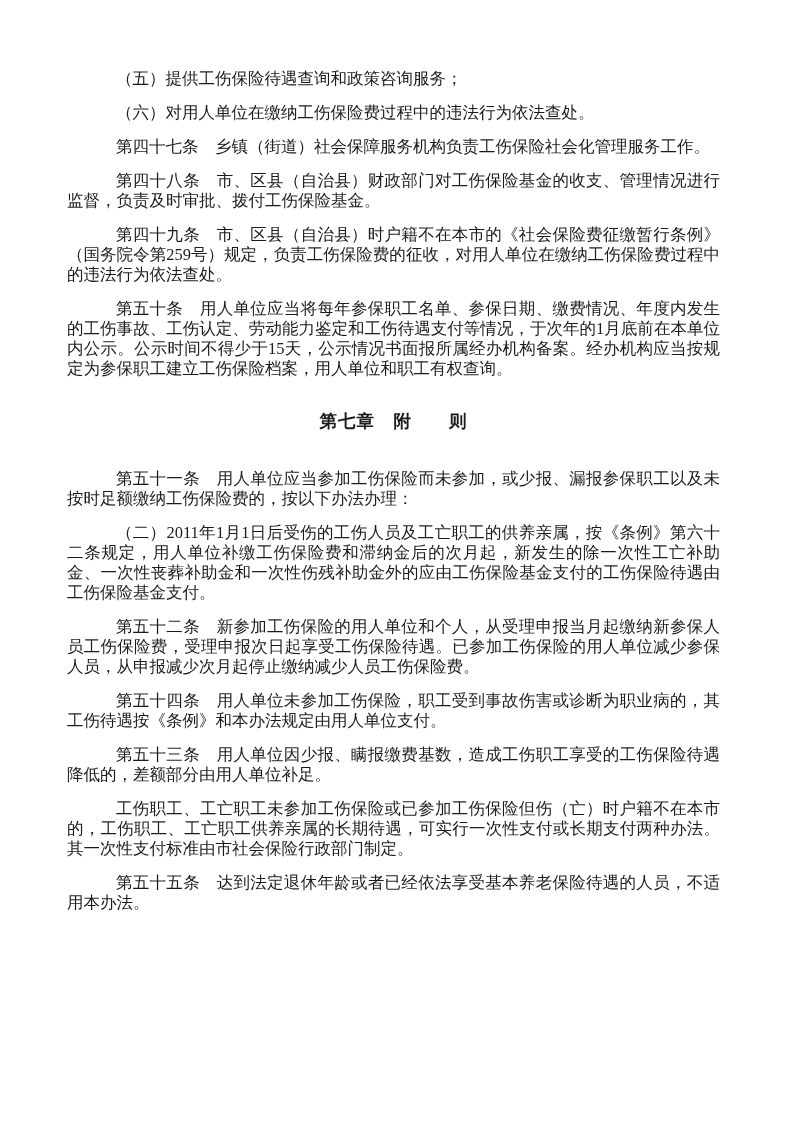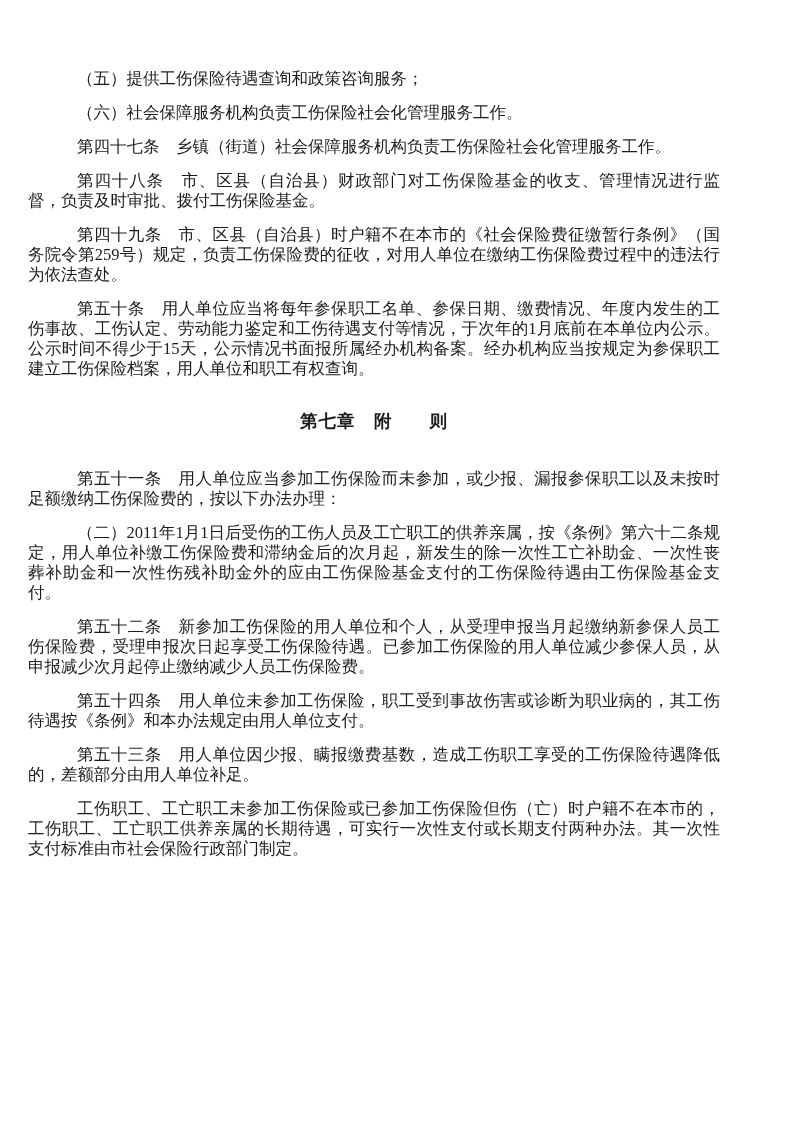--- a/index.html
+++ b/index.html
@@ -7,21 +7,21 @@
     padding: 0;
     background: #ffffff;
   }
   .page {
     position: relative;
     width: 793px;
     height: 1122px;
     background: #ffffff;
     overflow: hidden;
     box-sizing: border-box;
-    padding: 69px 73px 0 28px;
+    padding: 69px 73px 0 67px;
     font-family: "Liberation Serif", "DejaVu Serif", serif;
     color: #1b1b1b;
   }
   .body-text p.para {
     margin: 0 0 14px 0;
     font-size: 16.5px;
     line-height: 20px;
     text-align: justify;
     text-indent: 49px;
     word-break: break-all;
@@ -36,29 +36,30 @@
     letter-spacing: 1px;
   }
 </style>
 </head>
 <body>
 
 <div class="page">
   <div class="body-text">
 
     <p class="para">（五）提供工伤保险待遇查询和政策咨询服务；</p>
-    <p class="para">（六）社会保障服务机构负责工伤保险社会化管理服务工作。</p>
+    <p class="para">（六）对用人单位在缴纳工伤保险费过程中的违法行为依法查处。</p>
     <p class="para">第四十七条　乡镇（街道）社会保障服务机构负责工伤保险社会化管理服务工作。</p>
     <p class="para">第四十八条　市、区县（自治县）财政部门对工伤保险基金的收支、管理情况进行监督，负责及时审批、拨付工伤保险基金。</p>
     <p class="para">第四十九条　市、区县（自治县）时户籍不在本市的《社会保险费征缴暂行条例》（国务院令第259号）规定，负责工伤保险费的征收，对用人单位在缴纳工伤保险费过程中的违法行为依法查处。</p>
     <p class="para">第五十条　用人单位应当将每年参保职工名单、参保日期、缴费情况、年度内发生的工伤事故、工伤认定、劳动能力鉴定和工伤待遇支付等情况，于次年的1月底前在本单位内公示。公示时间不得少于15天，公示情况书面报所属经办机构备案。经办机构应当按规定为参保职工建立工伤保险档案，用人单位和职工有权查询。</p>
 
     <h2 class="chapter-heading">第七章　附　　则</h2>
 
     <p class="para">第五十一条　用人单位应当参加工伤保险而未参加，或少报、漏报参保职工以及未按时足额缴纳工伤保险费的，按以下办法办理：</p>
     <p class="para">（二）2011年1月1日后受伤的工伤人员及工亡职工的供养亲属，按《条例》第六十二条规定，用人单位补缴工伤保险费和滞纳金后的次月起，新发生的除一次性工亡补助金、一次性丧葬补助金和一次性伤残补助金外的应由工伤保险基金支付的工伤保险待遇由工伤保险基金支付。</p>
     <p class="para">第五十二条　新参加工伤保险的用人单位和个人，从受理申报当月起缴纳新参保人员工伤保险费，受理申报次日起享受工伤保险待遇。已参加工伤保险的用人单位减少参保人员，从申报减少次月起停止缴纳减少人员工伤保险费。</p>
     <p class="para">第五十四条　用人单位未参加工伤保险，职工受到事故伤害或诊断为职业病的，其工伤待遇按《条例》和本办法规定由用人单位支付。</p>
     <p class="para">第五十三条　用人单位因少报、瞒报缴费基数，造成工伤职工享受的工伤保险待遇降低的，差额部分由用人单位补足。</p>
     <p class="para">工伤职工、工亡职工未参加工伤保险或已参加工伤保险但伤（亡）时户籍不在本市的，工伤职工、工亡职工供养亲属的长期待遇，可实行一次性支付或长期支付两种办法。其一次性支付标准由市社会保险行政部门制定。</p>
+    <p class="para">第五十五条　达到法定退休年龄或者已经依法享受基本养老保险待遇的人员，不适用本办法。</p>
 
   </div>
 </div>
 
 </body></html>

